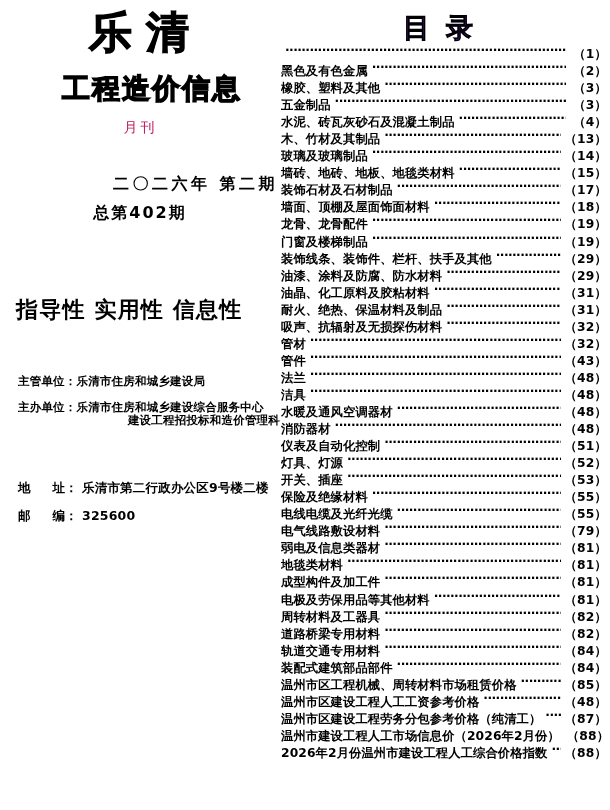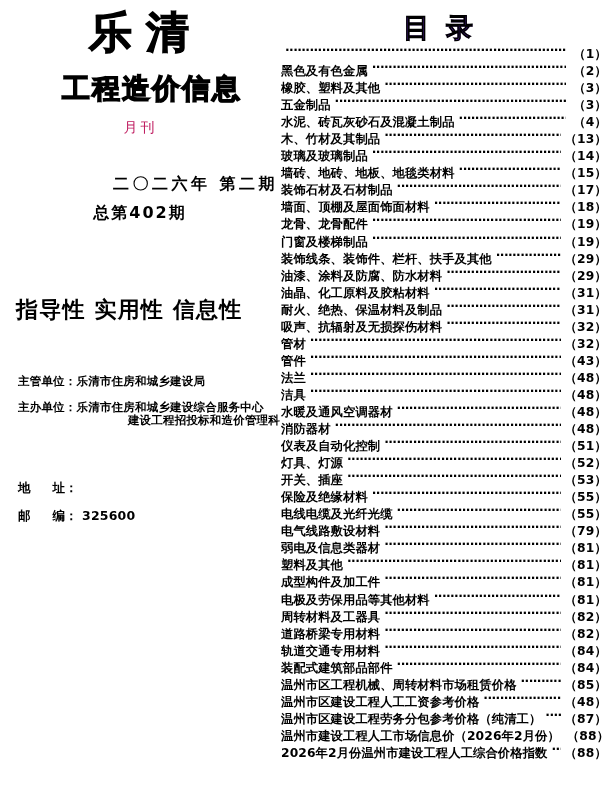--- a/index.html
+++ b/index.html
@@ -254,20 +254,21 @@
         <span class="org-value">
           <span>乐清市住房和城乡建设综合服务中心</span>
           <span class="cont">建设工程招投标和造价管理科</span>
         </span>
       </div>
     </div>
 
     <div class="contact-block">
       <div class="contact-row">
         <span class="contact-label"><span>地</span><span class="sp"></span><span>址：</span></span>
+        <span class="contact-value">乐清市第二行政办公区9号楼二楼</span>
       </div>
       <div class="contact-row">
         <span class="contact-label"><span>邮</span><span class="sp"></span><span>编：</span></span>
         <span class="contact-value">325600</span>
       </div>
     </div>
 
   </div>
 
   <div class="toc">
@@ -416,21 +417,21 @@
           <span class="toc-label">电气线路敷设材料</span>
           <span class="toc-dots"></span>
           <span class="toc-page">（79）</span>
         </div>
         <div class="toc-row">
           <span class="toc-label">弱电及信息类器材</span>
           <span class="toc-dots"></span>
           <span class="toc-page">（81）</span>
         </div>
         <div class="toc-row">
-          <span class="toc-label">塑料及其他</span>
+          <span class="toc-label">地毯类材料</span>
           <span class="toc-dots"></span>
           <span class="toc-page">（81）</span>
         </div>
         <div class="toc-row">
           <span class="toc-label">成型构件及加工件</span>
           <span class="toc-dots"></span>
           <span class="toc-page">（81）</span>
         </div>
         <div class="toc-row">
           <span class="toc-label">电极及劳保用品等其他材料</span>

